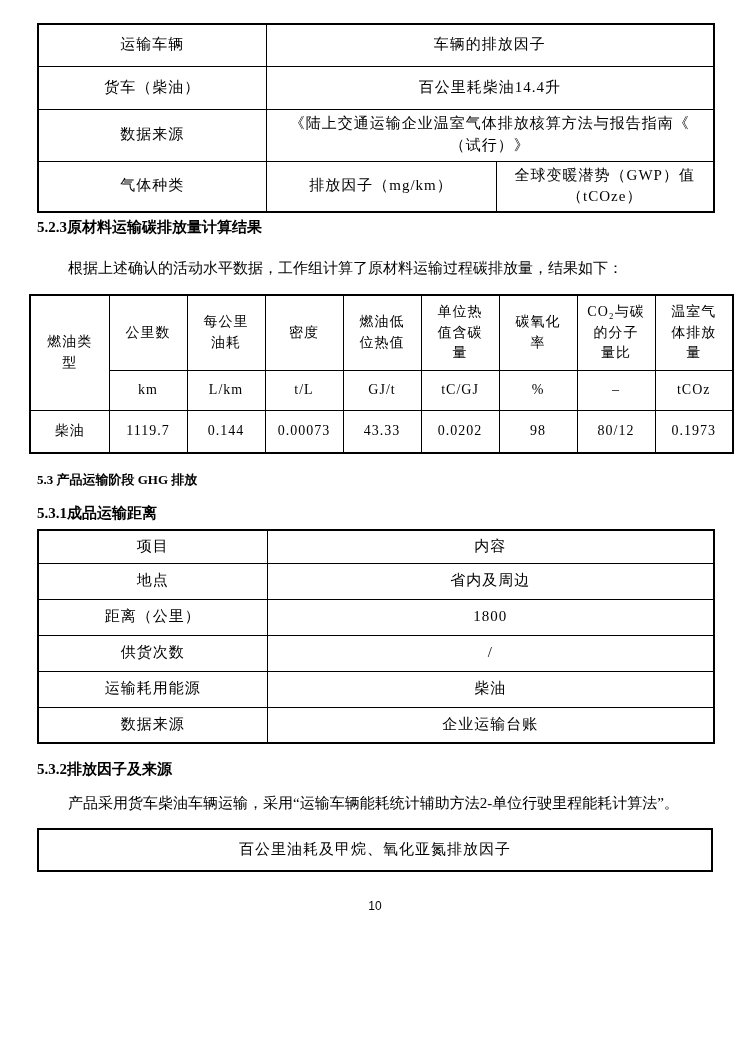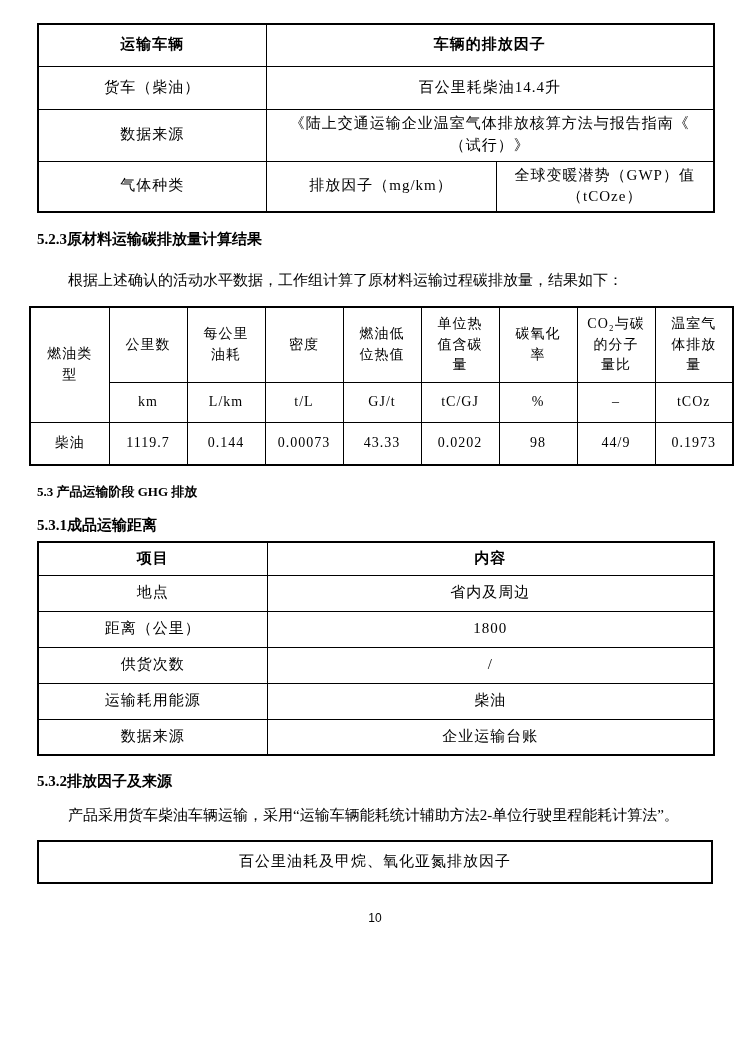--- a/index.html
+++ b/index.html
@@ -31,38 +31,38 @@
     text-align: center;
     vertical-align: middle;
     font-size: 15px;
     font-weight: normal;
     letter-spacing: 1px;
     padding: 2px 4px;
     box-sizing: border-box;
     white-space: pre-line;
     line-height: 1.45;
   }
-  .bold { font-weight: bold; }
+  .bold { font-weight: normal; }
 
   
   .fuel-table {
     width: 703px;
     margin-left: -8px;
     margin-top: 15px;
   }
   .fuel-table th, .fuel-table td {
     font-size: 14px;
     padding: 2px 6px;
   }
 
   .heading-sub {
     font-size: 15px;
     font-weight: bold;
     line-height: 20px;
-    margin-top: 16px;
+    margin-top: 4px;
   }
   .heading-main {
     font-size: 13px;
     font-weight: bold;
     line-height: 24px;
     margin-top: 14px;
   }
   .para {
     font-size: 15px;
     line-height: 32px;
@@ -168,21 +168,21 @@
       <td>tCOz</td>
     </tr>
     <tr style="height:43px">
       <td>柴油</td>
       <td>1119.7</td>
       <td>0.144</td>
       <td>0.00073</td>
       <td>43.33</td>
       <td>0.0202</td>
       <td>98</td>
-      <td>44/9</td>
+      <td>80/12</td>
       <td>0.1973</td>
     </tr>
   </tbody>
     </table>
 
   <div class="heading-main">5.3 产品运输阶段 GHG 排放</div>
   <div class="heading-sub" style="margin-top:11px">5.3.1成品运输距离</div>
 
   <table class="transport-table">
     <colgroup>

